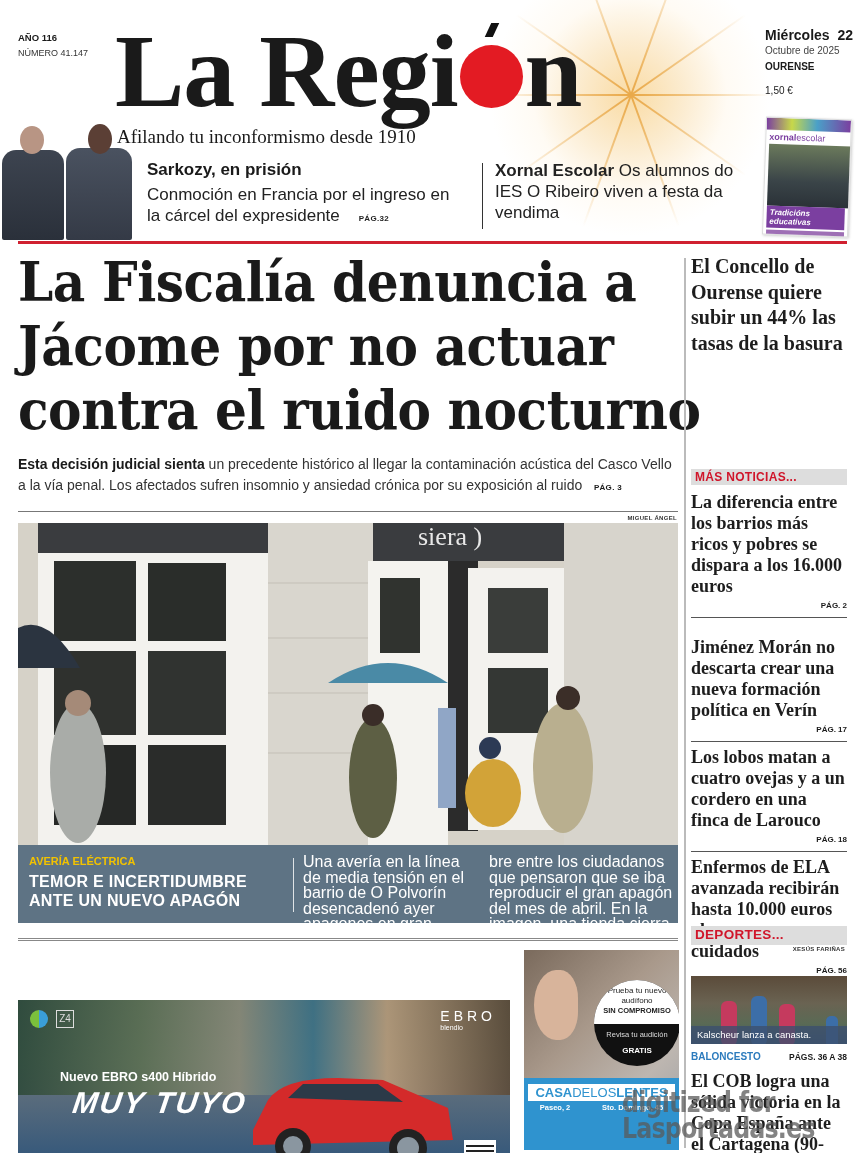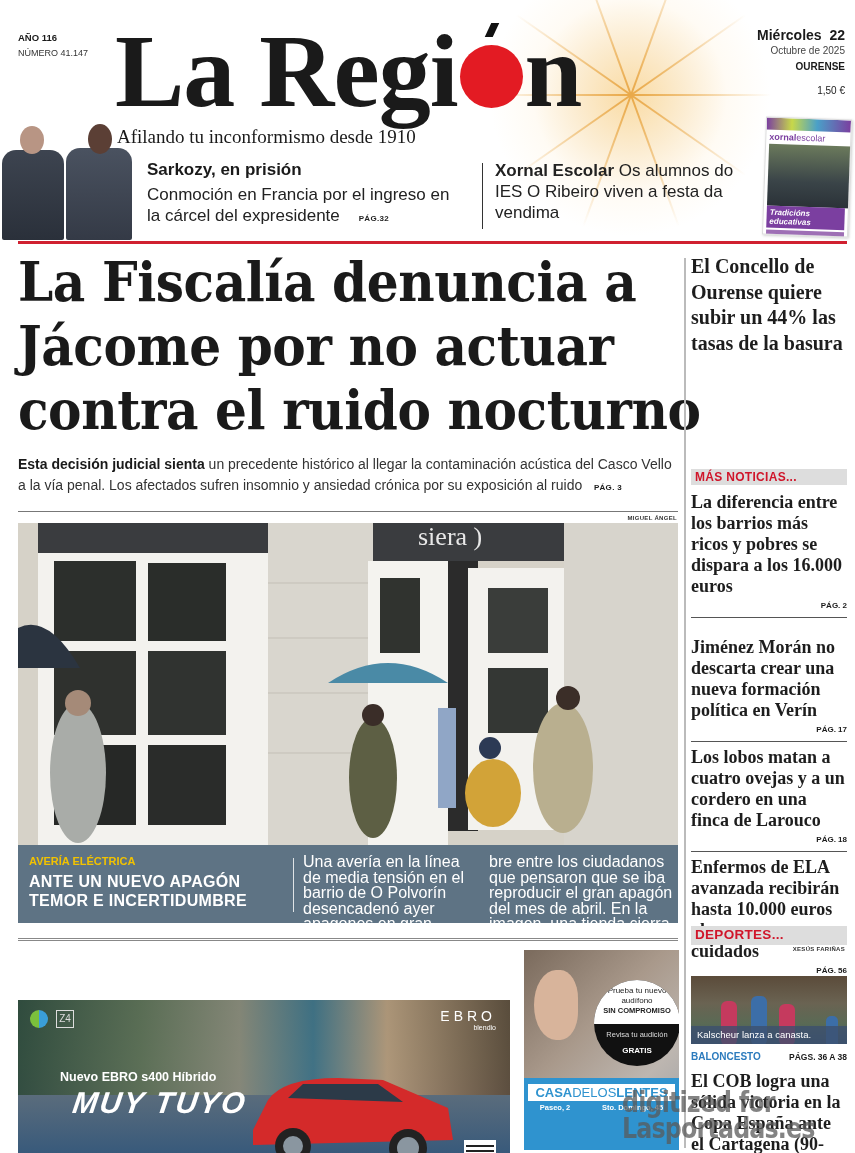--- a/index.html
+++ b/index.html
@@ -8,21 +8,21 @@
 .abs{position:absolute}
 
 .burst{left:470px;top:0;width:320px;height:240px;background:radial-gradient(circle at 50% 40%,rgba(245,190,90,.55) 0,rgba(245,200,120,.35) 25%,rgba(255,235,200,.2) 45%,rgba(255,255,255,0) 65%);}
 .burst i{position:absolute;left:160px;top:95px;width:2px;height:140px;background:linear-gradient(#e9a94a,rgba(233,169,74,0));transform-origin:top center;}
 .meta-l{left:18px;top:30px;font-size:9px;line-height:15px}
 .meta-l b{font-size:9.5px}
 .logo{left:115px;top:18px;font-size:104px;font-weight:bold;line-height:105px;letter-spacing:-1px;font-family:"Liberation Serif","DejaVu Serif",serif;white-space:nowrap}
 .logo .o{display:inline-block;width:63px;height:63px;background:#e31b23;border-radius:50%;vertical-align:-2px;margin:0 2px;position:relative}
 .logo .o:before{content:"";position:absolute;left:28px;top:-22px;width:8px;height:14px;background:#111;transform:skewX(-25deg)}
 .tagline{left:117px;top:126px;font-size:19px;font-family:"Liberation Serif",serif;}
-.meta-r{right:10px;top:27px;text-align:right;font-size:10px;line-height:16px}
+.meta-r{right:2px;top:27px;text-align:left;font-size:10px;line-height:16px}
 .meta-r .day{font-size:14px;font-weight:bold}
 .meta-r .city{font-weight:bold}
 .meta-r .price{margin-top:8px;font-weight:normal}
 .couple{left:0;top:120px;width:140px;height:120px}
 .person{position:absolute;bottom:0;border-radius:14px 14px 2px 2px;background:linear-gradient(#3d4450,#2a303a)}
 .head{position:absolute;border-radius:50%;background:#c9a48e}
 .teaser1{left:147px;top:160px;width:320px}
 .teaser h3{font-size:17px;font-weight:bold;margin-bottom:4px}
 .teaser p{font-size:17px;line-height:21px;color:#222}
 .pag{font-size:8px;font-weight:bold;letter-spacing:.3px}
@@ -172,38 +172,38 @@
     <ellipse cx="475" cy="270" rx="28" ry="34" fill="#d2a338"></ellipse>
       <circle cx="472" cy="225" r="11" fill="#2c3a55"></circle>
     <ellipse cx="545" cy="245" rx="30" ry="65" fill="#b9af8f"></ellipse>
       <circle cx="550" cy="175" r="12" fill="#3b2e28"></circle>
   </svg>
 </div>
 
 <div class="abs caption">
   <div class="kick">AVERÍA ELÉCTRICA</div>
   <div class="ttl">
+    <div>TEMOR E INCERTIDUMBRE</div>
     <div>ANTE UN NUEVO APAGÓN</div>
-    <div>TEMOR E INCERTIDUMBRE</div>
   </div>
   <div class="sep"></div>
   <div class="col" style="left:269px;width:185px;padding-left:16px">Una avería en la línea de media tensión en el barrio de O Polvorín desencadenó ayer apagones en gran parte de la ciudad provocando una ola de incertidum-</div>
   <div class="col" style="left:471px">
     <span>bre entre los ciudadanos que pensaron que se iba reproducir el gran apagón del mes de abril. En la imagen, una tienda cierra por falta de electricidad.</span> <b>PÁG. 4</b>
   </div>
 </div>
 
 <div class="abs dbl"></div>
 
 <div class="abs ad1">
   <div style="position:absolute;left:0;top:0;width:100%;height:60%;background:linear-gradient(90deg,#2e4a3c 0,#5c6f55 25%,#8a8a7a 45%,#3e7288 60%,#b79b7c 75%,#5c4b3a 100%);opacity:.9"></div>
   <div style="position:absolute;left:0;top:95px;width:100%;height:105px;background:linear-gradient(#5a6c7c,#1d4b7a)"></div>
   <div style="position:absolute;left:12px;top:10px;width:18px;height:18px;border-radius:50%;background:linear-gradient(90deg,#7bbf3c 50%,#3a9ed8 50%)"></div>
   <div style="position:absolute;left:38px;top:10px;width:18px;height:18px;border:1px solid #ddd;color:#ddd;font-size:10px;text-align:center;line-height:16px">Z4</div>
-  <div style="position:absolute;right:14px;top:8px;color:#fff;text-align:right;font-size:14px;letter-spacing:4px">
+  <div style="position:absolute;right:14px;top:8px;color:#fff;text-align:left;font-size:14px;letter-spacing:4px">
     <div>EBRO</div>
     <div style="font-size:7px;letter-spacing:0">blendio</div>
   </div>
   <div style="position:absolute;left:42px;top:70px;color:#fff;font-size:12.5px;font-weight:bold">Nuevo EBRO s400 Híbrido</div>
   <div style="position:absolute;left:55px;top:86px;color:#fff;font-size:30px;font-weight:bold;font-style:italic;letter-spacing:2px;transform:skewX(-8deg)">MUY TUYO</div>
   <svg style="position:absolute;left:225px;top:70px" width="230" height="100" viewBox="0 0 230 100">
     <path d="M10 60 L25 30 Q40 8 95 8 L140 10 Q175 25 205 38 L210 70 L10 75 Z" fill="#d42a2a"></path>
     <path d="M45 28 L60 14 L135 14 L160 32 Z" fill="#2c3a48"></path>
     <circle cx="50" cy="76" r="18" fill="#222"></circle>
       <circle cx="50" cy="76" r="10" fill="#8a96a0"></circle>

